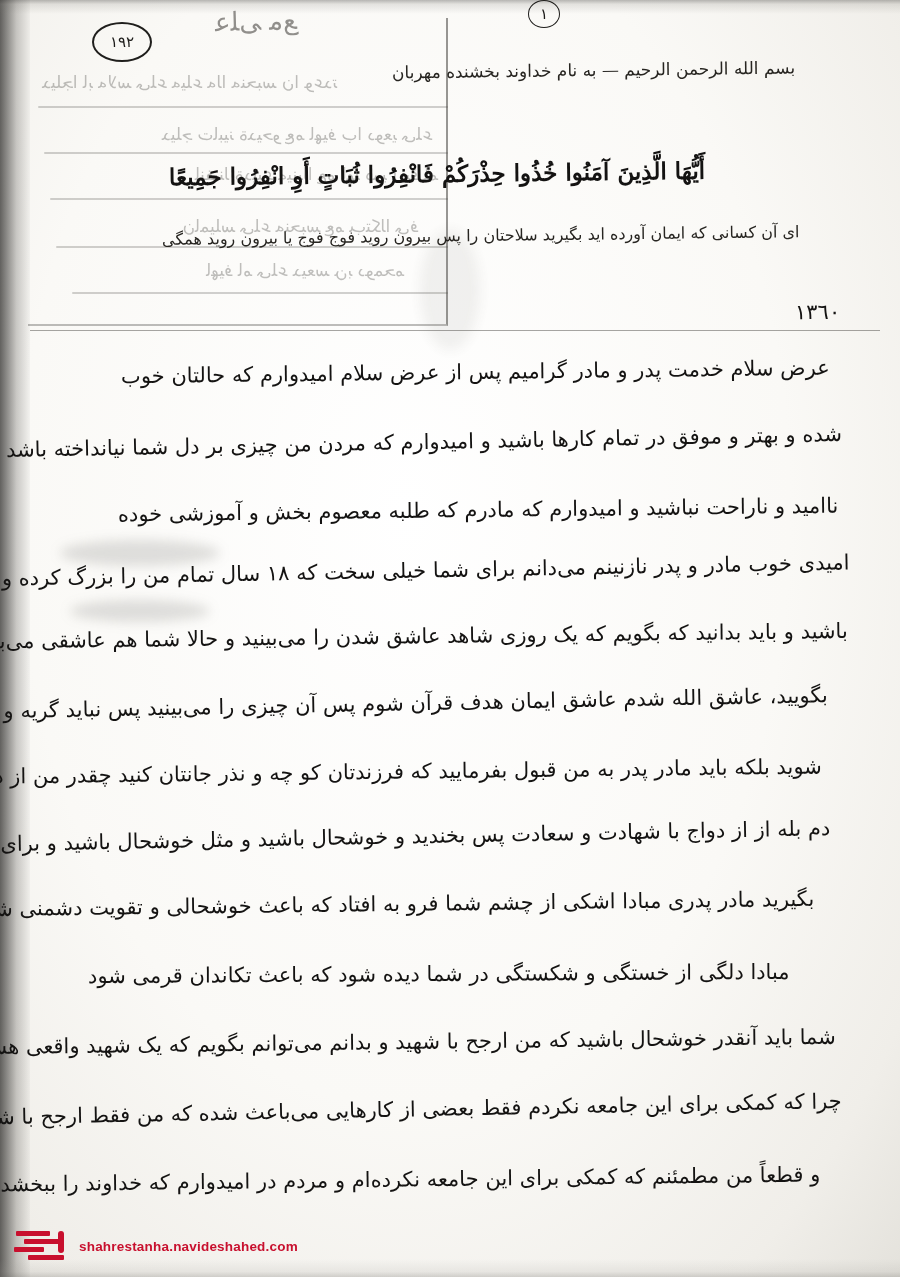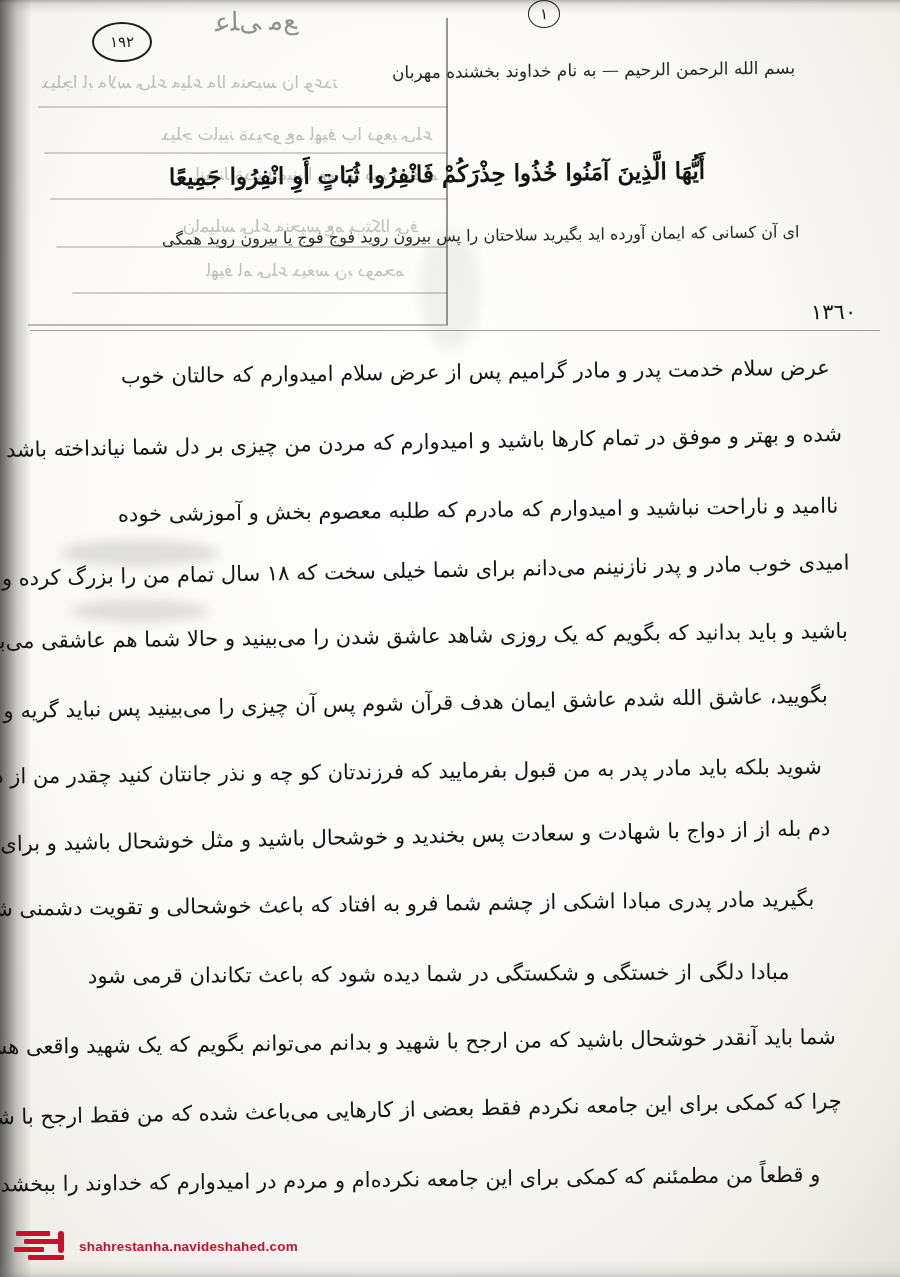--- a/index.html
+++ b/index.html
@@ -220,21 +220,21 @@
   </div>
 
   <div class="hand bismillah ink-mid tilt-b" style="right:105px; top:60px;">بسم الله الرحمن الرحيم — به نام خداوند بخشنده مهربان</div>
 
   <div class="hand arabic-verse ink-dark tilt-b" style="right:195px; top:160px;">أَيُّهَا الَّذِينَ آمَنُوا خُذُوا حِذْرَكُمْ فَانْفِرُوا ثُبَاتٍ أَوِ انْفِرُوا جَمِيعًا</div>
 
   <div class="hand small ink-mid tilt-b" style="right:100px; top:226px;">ای آن کسانی که ایمان آورده اید بگیرید سلاحتان را پس بیرون روید فوج فوج یا بیرون روید همگی</div>
 
   <div class="rule" style="left:30px; top:330px; width:850px;"></div>
 
-  <div class="hand main ink-dark tilt-d" style="right:44px; top:300px;margin-left:16px;">۱۳٦٠</div>
+  <div class="hand main ink-dark tilt-d" style="right:60px; top:300px;margin-left:16px;">۱۳٦٠</div>
 
   <div class="hand main ink-dark tilt-b" style="right:70px; top:360px;">عرض سلام خدمت پدر و مادر گرامیم پس از عرض سلام امیدوارم که حالتان خوب</div>
 
   <div class="hand main ink-dark tilt-a" style="right:58px; top:430px;">شده و بهتر و موفق در تمام کارها باشید و امیدوارم که مردن من چیزی بر دل شما نیانداخته باشد</div>
 
   <div class="hand main ink-dark tilt-b" style="right:62px; top:498px;">ناامید و ناراحت نباشید و امیدوارم که مادرم که طلبه معصوم بخش و آموزشی خوده</div>
 
   <div class="hand main ink-dark tilt-a" style="right:50px; top:560px;">امیدی خوب مادر و پدر نازنینم می‌دانم برای شما خیلی سخت که ۱۸ سال تمام من را بزرگ کرده و حالا شما فرزندتان</div>
 
   <div class="hand main ink-dark tilt-b" style="right:52px; top:625px;">باشید و باید بدانید که بگویم که یک روزی شاهد عاشق شدن را می‌بینید و حالا شما هم عاشقی می‌بودید بله با بزرگ</div>

